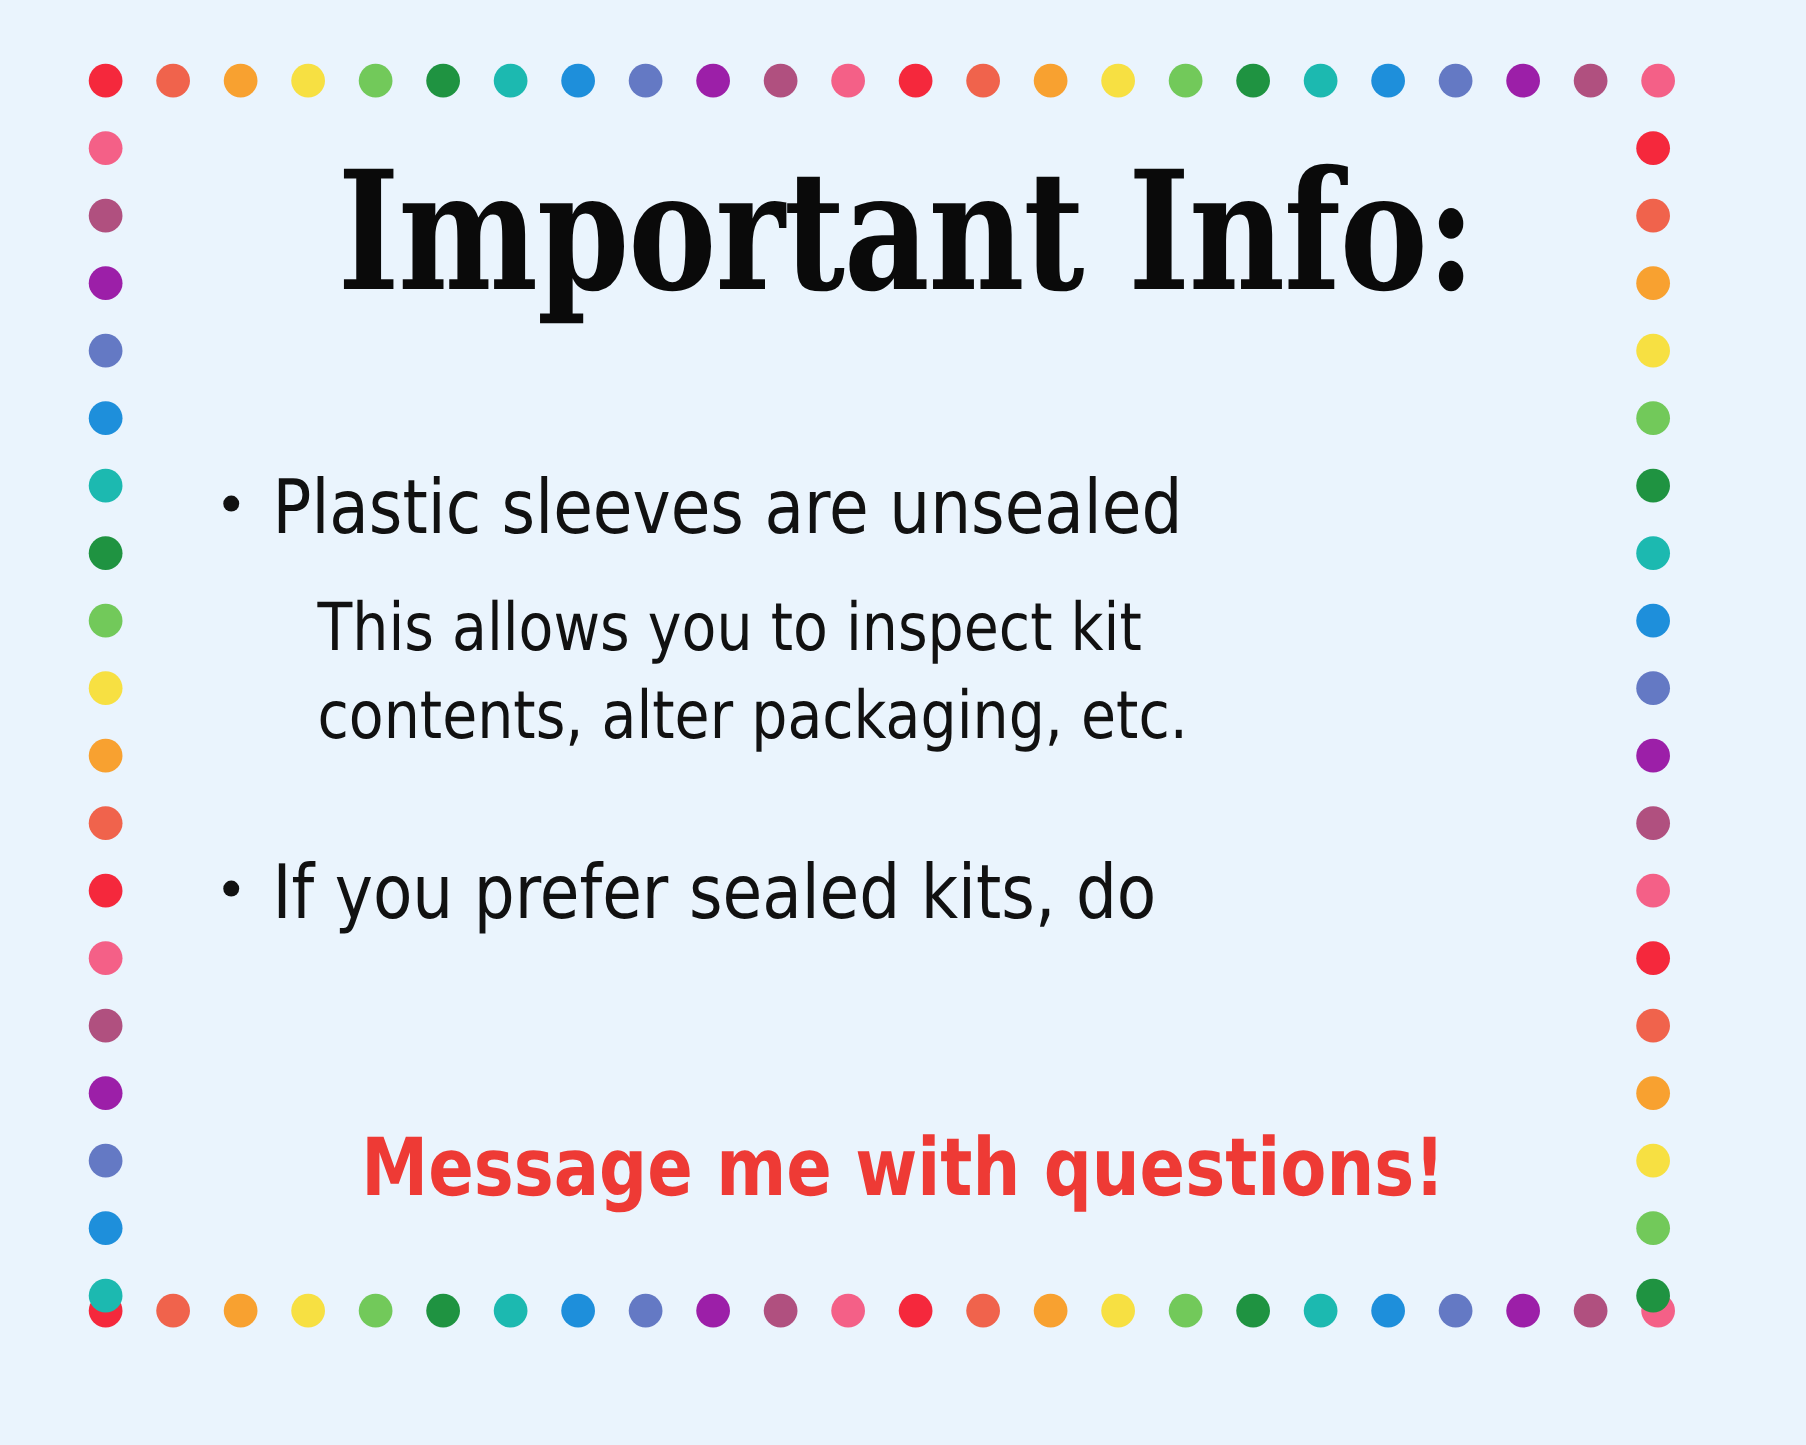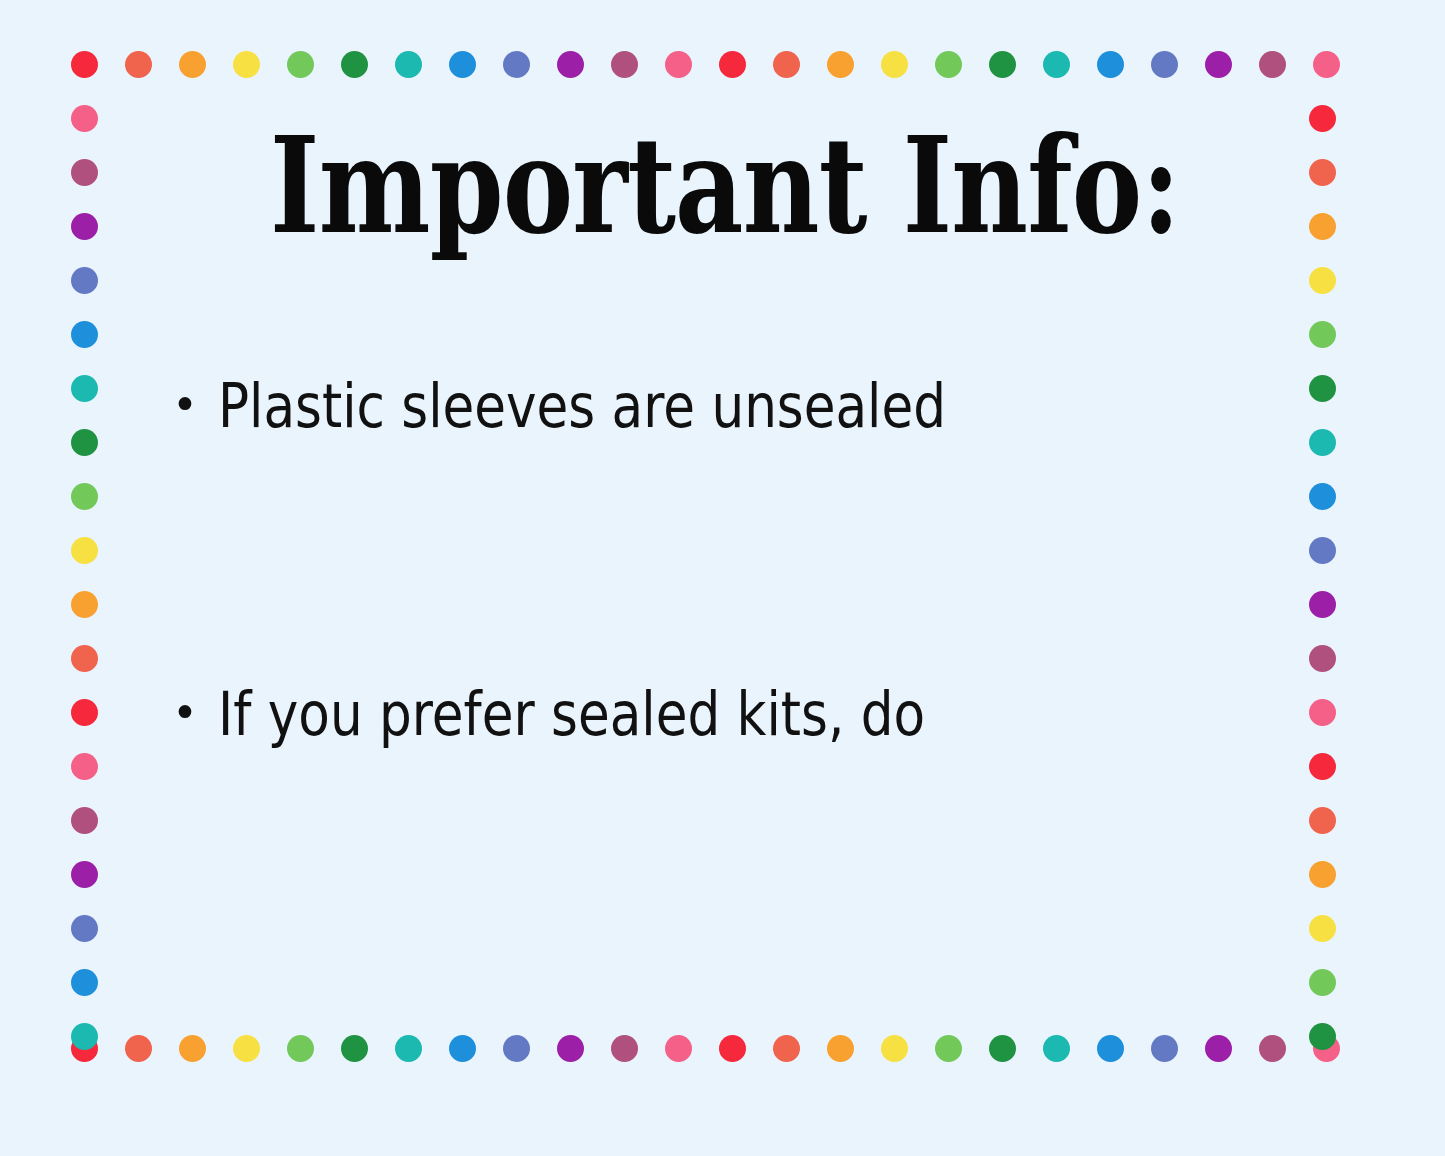--- a/index.html
+++ b/index.html
@@ -210,23 +210,30 @@
 
     <h1 id="title">Important Info:</h1>
 
     <div id="b1" class="bullet-block">
       <div class="bullet-line">
         <span class="bullet-marker">•</span>
         <span class="bullet-text">Plastic sleeves are unsealed</span>
       </div>
     </div>
 
+    <div id="s1">
+      <div class="sub-text">This allows you to inspect kit</div>
+      <div class="sub-text">contents, alter packaging, etc.</div>
+    </div>
 
     <div id="b2" class="bullet-block">
       <div class="bullet-line">
         <span class="bullet-marker">•</span>
         <span class="bullet-text">If you prefer sealed kits, do</span>
       </div>
     </div>
 
+    <div id="cta-wrap">
+      <div id="cta">Message me with questions!</div>
+    </div>
 
   </div>
 </div>
 
 </body></html>

